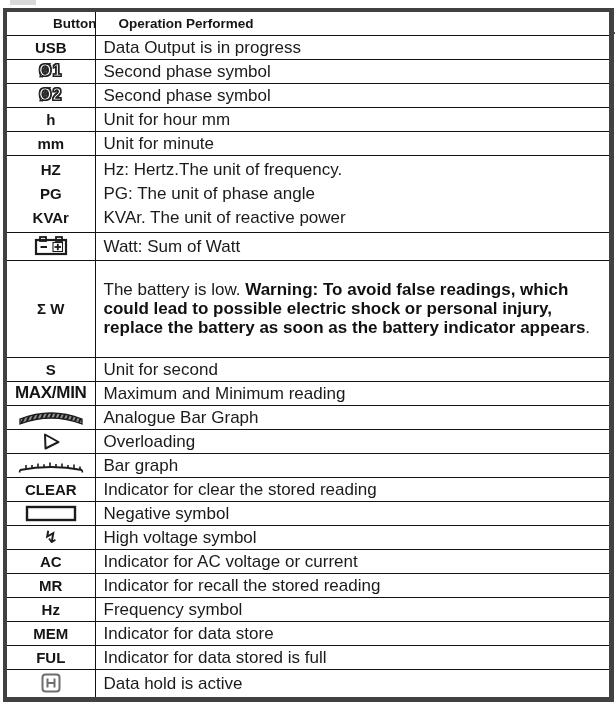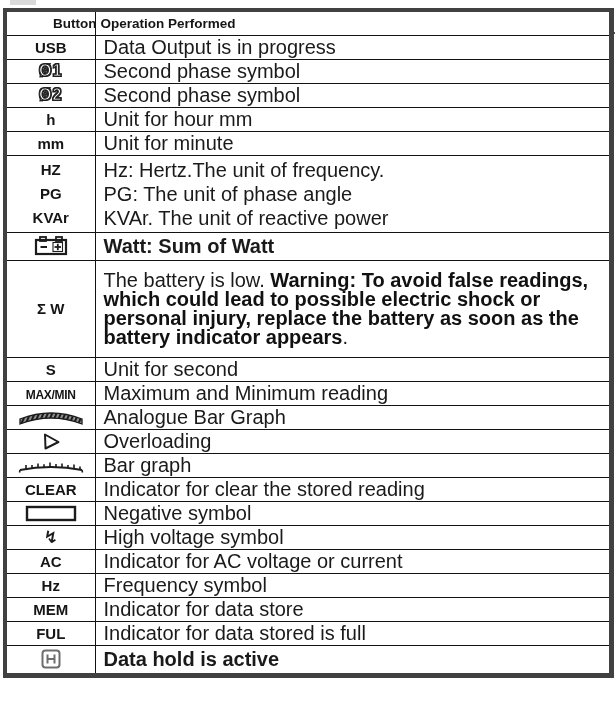--- a/index.html
+++ b/index.html
@@ -17,33 +17,33 @@
   }
   table{border-collapse:collapse;width:100%;table-layout:fixed;}
   col.c-btn{width:88px;}
   th,td{padding:0;vertical-align:middle;}
   thead tr{height:23px;}
   thead th{
     font-size:13.5px;font-weight:bold;color:#151515;
     border-bottom:1.6px solid #121212;
   }
   th.col-btn{text-align:center;padding-left:46px;}
-  th.col-op{text-align:left;padding-left:5px;}
+  th.col-op{text-align:left;padding-left:23px;}
   tbody td{border-top:1.6px solid #121212;}
   th.col-op, td.op{border-left:1.6px solid #121212;}
   td.btn{text-align:center;font-weight:bold;font-size:15px;color:#151515;}
-  td.op{font-size:20px;padding:2px 4px 2px 8px;line-height:19px;color:#1a1a1a;}
+  td.op{font-size:17px;padding:2px 4px 2px 8px;line-height:19px;color:#1a1a1a;}
   tr.h-text,tr.h-phase,tr.h-icon{height:20px;}
-  tr.tall{height:28px;font-weight:bold;}
+  tr.tall{height:28px;}
   tr.h-multi{height:73px;}
   tr.h-multi .btn-line{line-height:24px;}
   tr.h-multi .op-line{line-height:24px;}
   tr.h-warning{height:97px;}
   tr.h-warning td.op{padding-top:4px;padding-bottom:4px;}
-  .compact{font-size:12px;letter-spacing:-0.3px;}
+  .compact{font-size:17px;letter-spacing:-0.3px;}
   .outline{
     font-weight:bold;font-size:16px;letter-spacing:1px;color:#ffffff;
     -webkit-text-stroke:1.1px #1f1f1f;
     text-shadow:-1px -1px 0 #1f1f1f,1px -1px 0 #1f1f1f,-1px 1px 0 #1f1f1f,1px 1px 0 #1f1f1f;
   }
   .bolt{font-family:"DejaVu Sans", sans-serif;font-size:17px;font-weight:bold;color:#1c1c1c;line-height:17px;}
   .icon-wrap{display:inline-block;vertical-align:middle;line-height:0;}
   b{font-weight:bold;color:#111;}
 </style>
 </head>
@@ -158,20 +158,24 @@
         </tr>
         <tr class="h-icon">
           <td class="btn"><span class="icon-wrap"><span class="bolt">↯</span></span></td>
           <td class="op"><span>High voltage symbol</span></td>
         </tr>
         <tr class="h-text">
           <td class="btn"><span>AC</span></td>
           <td class="op"><span>Indicator for AC voltage or current</span></td>
         </tr>
         <tr class="h-text">
+          <td class="btn"><span>MR</span></td>
+          <td class="op"><span>Indicator for recall the stored reading</span></td>
+        </tr>
+        <tr class="h-text">
           <td class="btn"><span>Hz</span></td>
           <td class="op"><span>Frequency symbol</span></td>
         </tr>
         <tr class="h-text">
           <td class="btn"><span>MEM</span></td>
           <td class="op"><span>Indicator for data store</span></td>
         </tr>
         <tr class="h-text">
           <td class="btn"><span>FUL</span></td>
           <td class="op"><span>Indicator for data stored is full</span></td>

